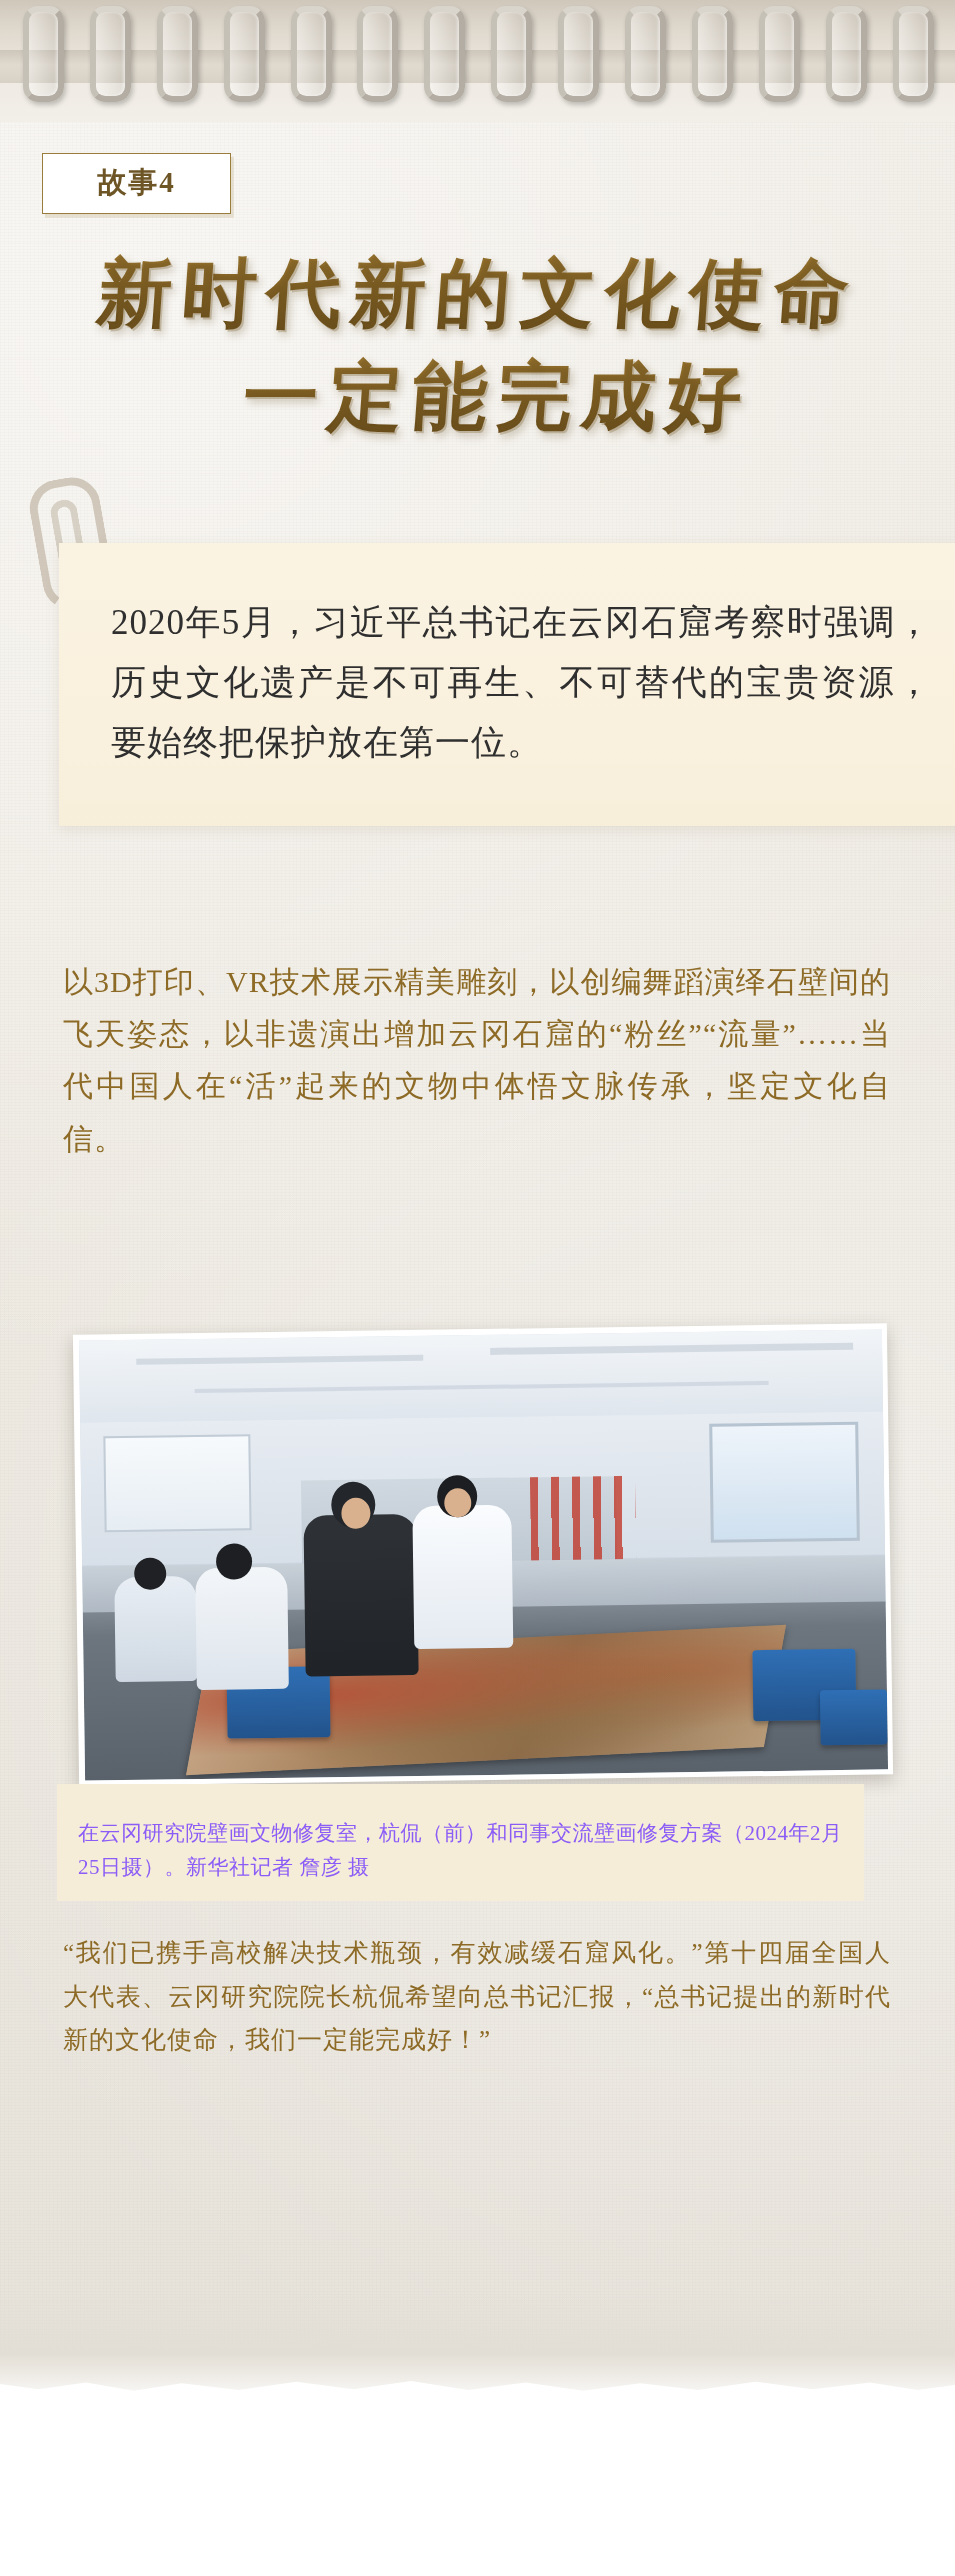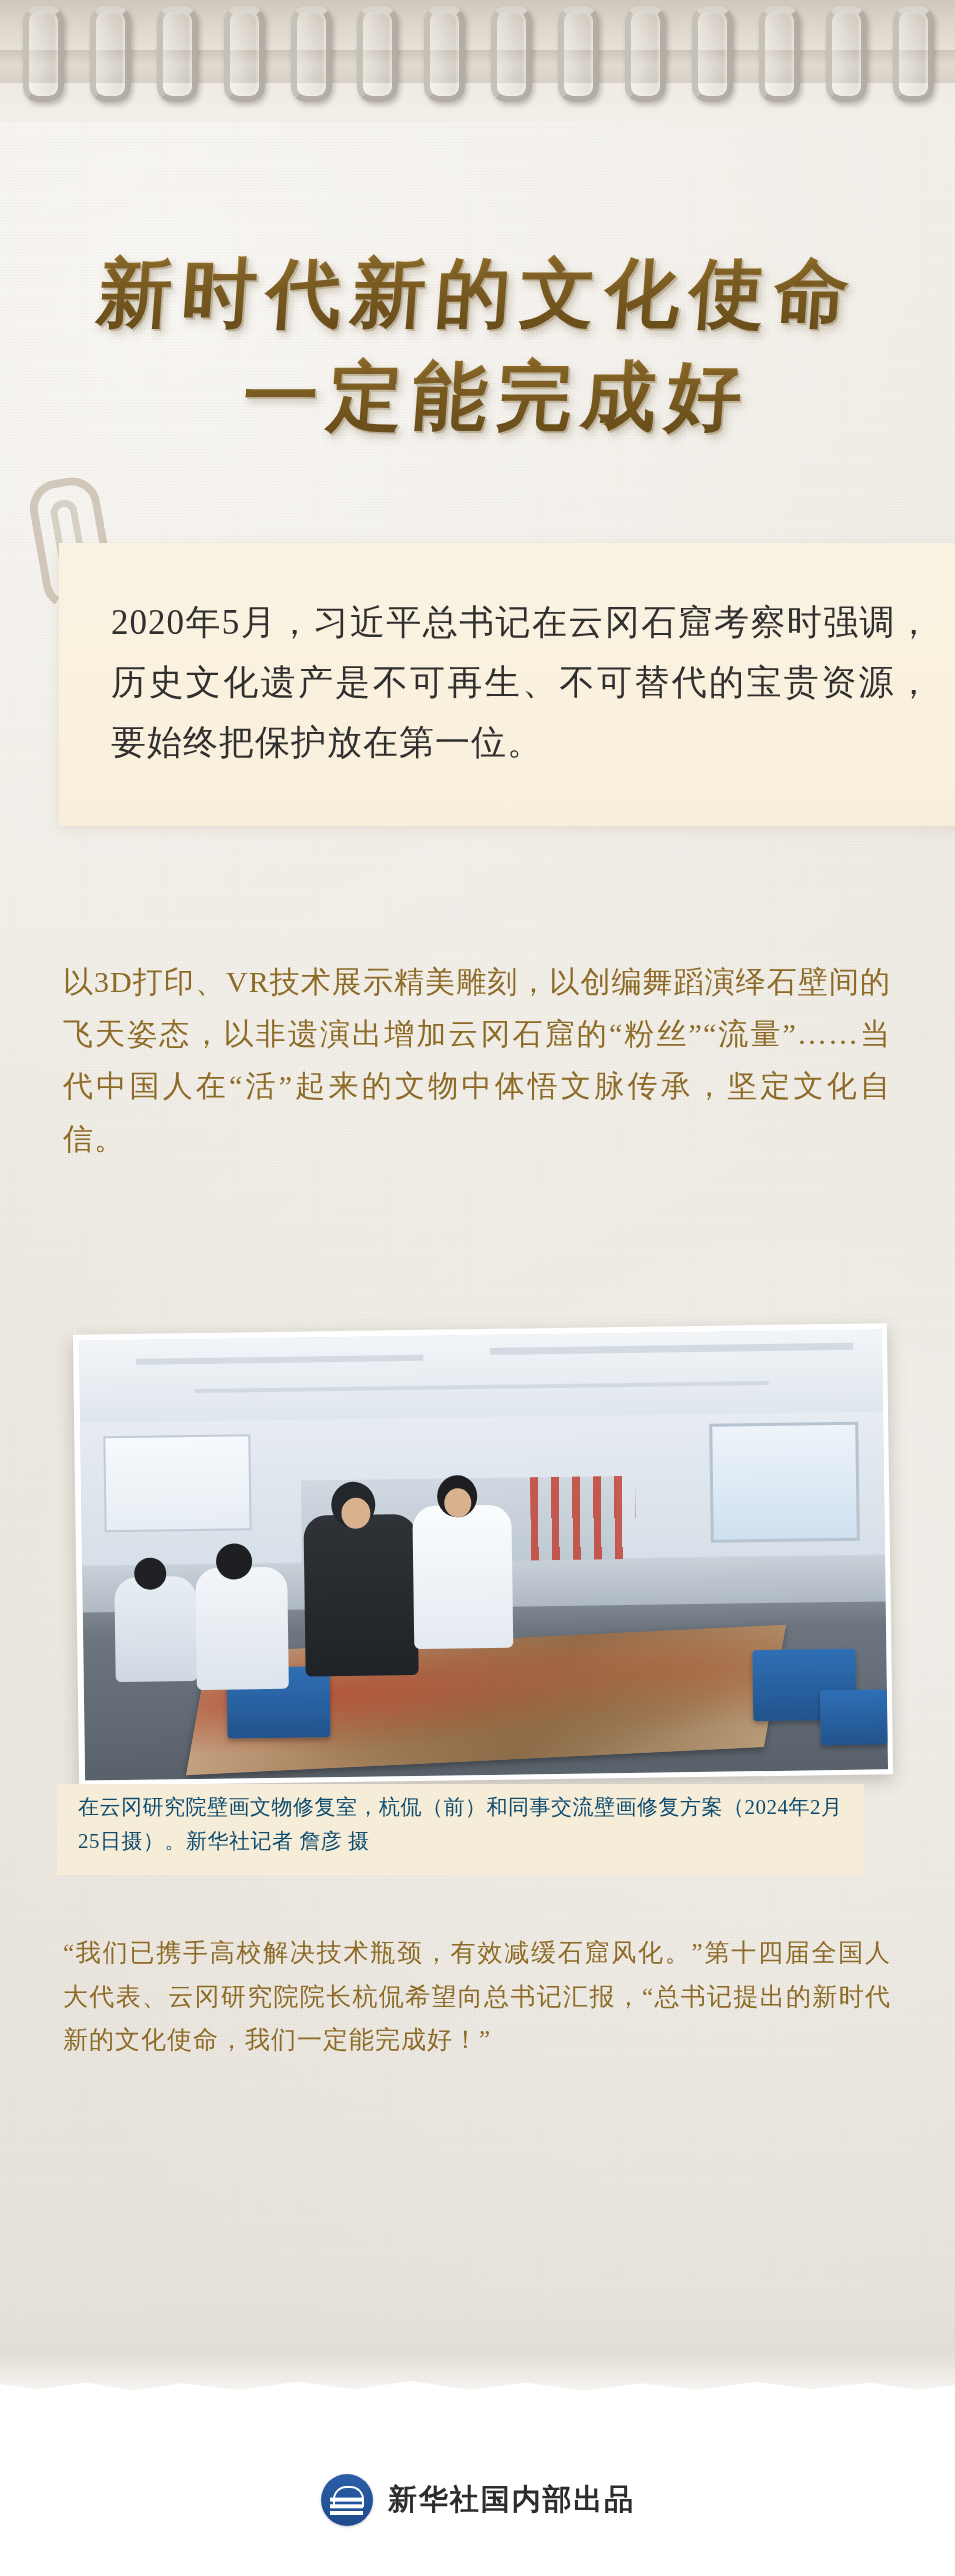--- a/index.html
+++ b/index.html
@@ -256,26 +256,26 @@
     position: absolute; border-radius: 50%;
     background: #2d2f33;
   }
   .ph-face { background: #d9b18f; }
 
   .photo-caption {
     position: absolute;
     top: 1784px;
     left: 57px;
     width: 765px;
-    padding: 6px 21px 17px 21px;
+    padding: 32px 21px 17px 21px;
     background: #f6edd9;
     font-family: "Liberation Serif", serif;
     font-size: 21px;
     line-height: 1.62;
-    color: #0c4a6e;
+    color: #8b5cf6;
     letter-spacing: 0.5px;
   }
 
   
   .gold-para2 {
     position: absolute;
     top: 1931px;
     left: 63px;
     width: 828px;
   }
@@ -373,20 +373,21 @@
     <div class="ring" style="left:424px"></div>
     <div class="ring" style="left:491px"></div>
     <div class="ring" style="left:558px"></div>
     <div class="ring" style="left:625px"></div>
     <div class="ring" style="left:692px"></div>
     <div class="ring" style="left:759px"></div>
     <div class="ring" style="left:826px"></div>
     <div class="ring" style="left:893px"></div>
   </div>
 
+  <div class="story-badge">故事4</div>
 
   <div class="title-block">
     <div class="title-line title-line-1">新时代新的文化使命</div>
     <div class="title-line title-line-2">一定能完成好</div>
   </div>
 
   <div class="clip"></div>
 
   <div class="quote-card">
     <p>2020年5月，习近平总书记在云冈石窟考察时强调，历史文化遗产是不可再生、不可替代的宝贵资源，要始终把保护放在第一位。</p>
@@ -432,18 +433,14 @@
 
   <div class="photo-caption">在云冈研究院壁画文物修复室，杭侃（前）和同事交流壁画修复方案（2024年2月25日摄）。新华社记者 詹彦 摄</div>
 
   <div class="gold-para2">
     <p>“我们已携手高校解决技术瓶颈，有效减缓石窟风化。”第十四届全国人大代表、云冈研究院院长杭侃希望向总书记汇报，“总书记提出的新时代新的文化使命，我们一定能完成好！”</p>
   </div>
 
   <div class="torn"></div>
   <div class="bottom-white"></div>
 
-  <div class="footer">
-    <div class="footer-logo"></div>
-    <div class="footer-text">新华社国内部出品</div>
-  </div>
 </div>
 
 
 </body></html>

